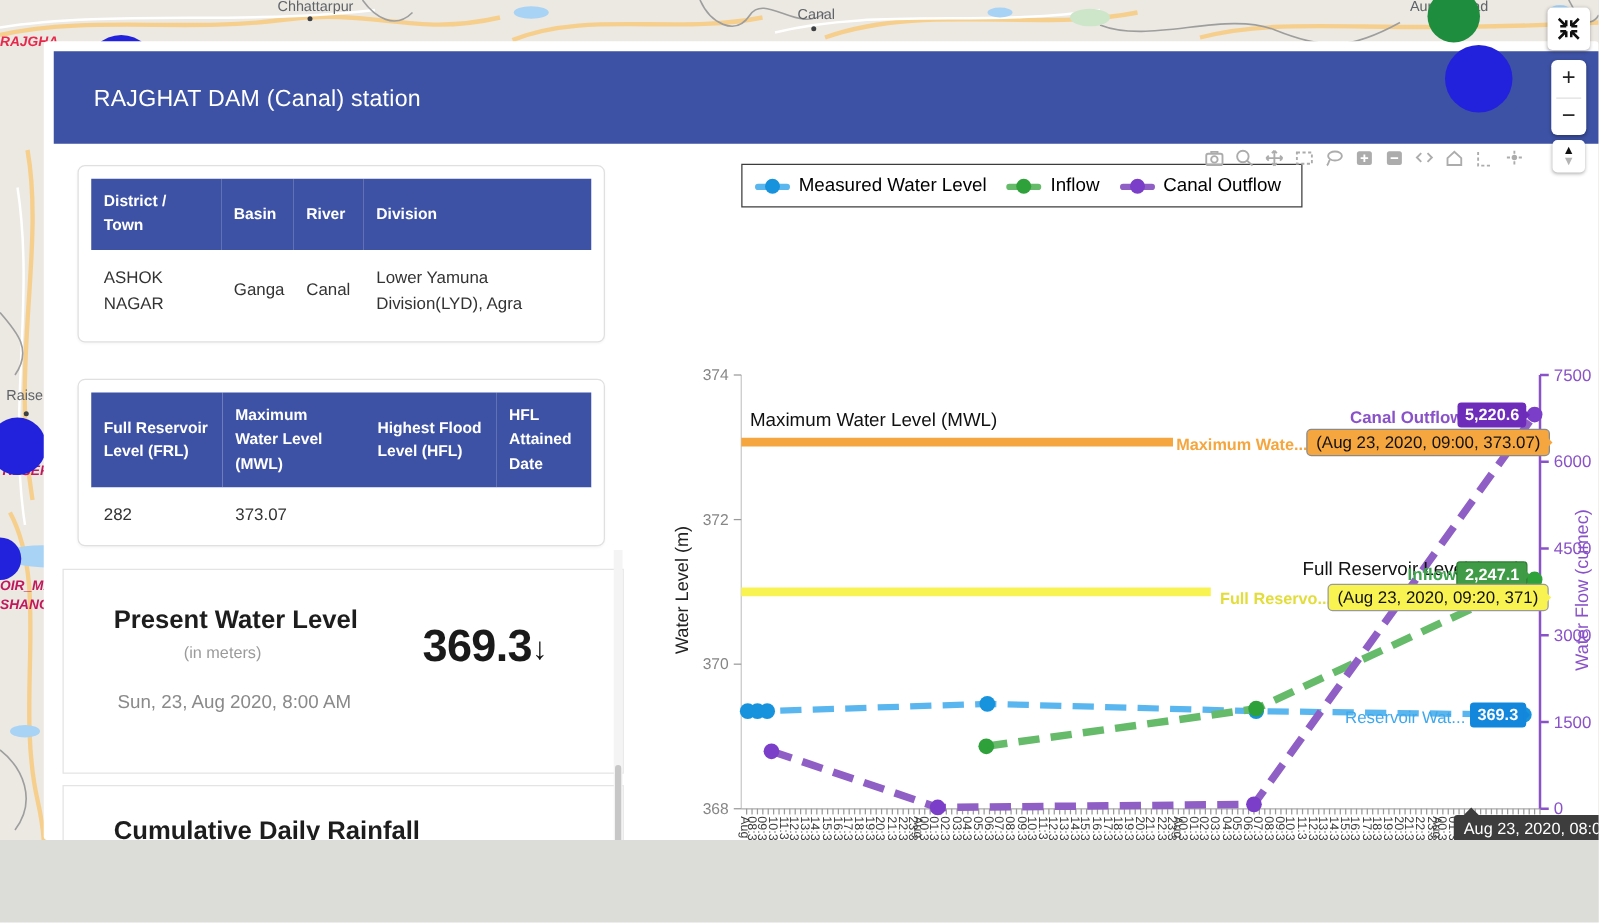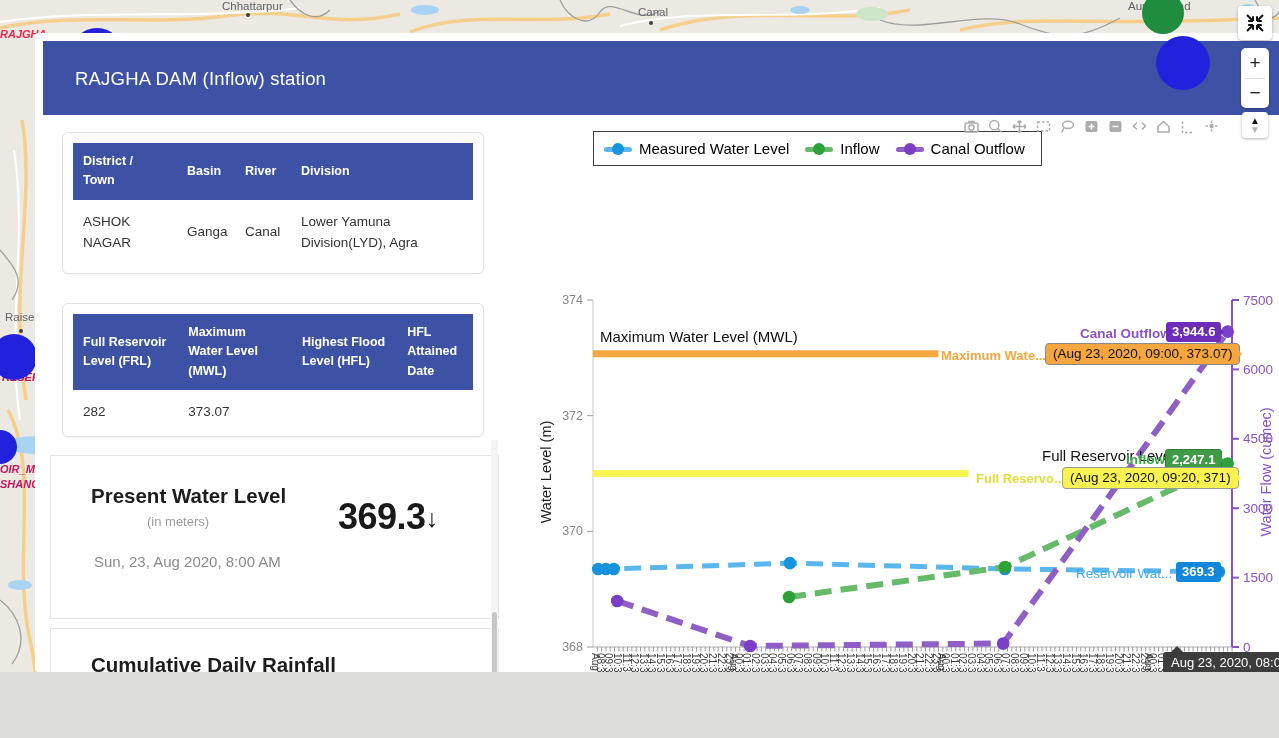--- a/index.html
+++ b/index.html
@@ -128,21 +128,21 @@
       <div class="map-marker" data-name="station-marker" style="left: 70px; top: 28px; width: 54px; height: 54px; background: rgb(34, 34, 221);"></div>
       <div class="map-marker" data-name="station-marker" style="left: -9px; top: 334px; width: 46px; height: 46px; background: rgb(34, 34, 221);"></div>
       <div class="map-marker" data-name="station-marker" style="left: -17px; top: 430px; width: 34px; height: 34px; background: rgb(34, 34, 221);"></div>
       <div class="map-marker" data-name="station-marker" style="left: -10px; top: 694px; width: 44px; height: 44px; background: rgb(34, 34, 221);"></div>
       <div class="map-marker front" data-name="station-marker" style="left: 1142px; top: -8px; width: 42px; height: 42px; background: rgb(30, 142, 62);"></div>
       <div class="map-marker front" data-name="station-marker" style="left: 1156px; top: 36px; width: 54px; height: 54px; background: rgb(34, 34, 221);"></div>
     </div>
 
   <div id="panel-bg" data-name="dashboard-panel"></div>
   <div id="hdr-bar" data-name="panel-header"></div>
-  <div id="hdr-title" data-name="page-title">RAJGHA DAM (Inflow) station</div>
+  <div id="hdr-title" data-name="page-title">RAJGHAT DAM (Canal) station</div>
 
   <div class="card" style="left:62px;top:132px;width:420px;height:140px;" data-name="station-info-card">
     <table data-name="station-info-table">
       <colgroup>
           <col style="width:104px">
           <col style="width:58px">
           <col style="width:56px">
           <col style="width:182px">
         </colgroup>
       <thead>
@@ -549,21 +549,21 @@
   <div class="axis-title" style="left:546px;top:472px;transform:translate(-50%,-50%) rotate(-90deg);" data-name="left-axis-title">Water Level (m)</div>
   <div class="axis-title" style="left:1266px;top:472px;transform:translate(-50%,-50%) rotate(-90deg);color:#8A52C8;" data-name="right-axis-title">Water Flow (cumec)</div>
   <div class="axis-title" style="left:905px;top:709px;transform:translateX(-50%);font-size:15px;" data-name="x-axis-title">Date / Time</div>
 
   <div class="ann ann-black" style="left:600px;top:328px;" data-name="mwl-annotation">Maximum Water Level (MWL)</div>
   <div class="ann ann-black" style="left:1042px;top:447px;z-index:6;" data-name="frl-annotation">Full Reservoir Level (FRL)</div>
   <div class="ann trunc-label" style="left:941px;top:348px;color:#F5A63E;" data-name="mwl-line-label">Maximum Wate...</div>
   <div class="ann trunc-label" style="left:976px;top:471px;color:#E3DD3A;" data-name="frl-line-label">Full Reservo...</div>
 
   <div class="ann trunc-label" style="left:1080px;top:326px;color:#8A52C8;font-size:13.5px;" data-name="canal-outflow-label">Canal Outflow</div>
-  <div class="badge" style="left:1166px;top:322px;background:#6D2DBA;" data-name="canal-outflow-value-badge">3,944.6</div>
+  <div class="badge" style="left:1166px;top:322px;background:#6D2DBA;" data-name="canal-outflow-value-badge">5,220.6</div>
 
   <div class="ann trunc-label" style="left:1126px;top:452px;color:#3FA34D;font-size:13.5px;z-index:8;" data-name="inflow-label">Inflow</div>
   <div class="badge" style="left:1165px;top:449px;background:#3F9B45;border:1px solid #2E7D33;" data-name="inflow-value-badge">2,247.1</div>
 
   <div class="ann trunc-label" style="left:1076px;top:566px;color:#3FA8EC;font-size:13.5px;font-weight:normal;" data-name="measured-label">Reservoir Wat...</div>
   <div class="badge" style="left:1176px;top:562px;background:#1287DB;" data-name="measured-value-badge">369.3</div>
 
   <div class="tip" style="left:1045px;top:343px;background:#F5A63E;border:1px solid #8a8a8a;" data-name="mwl-tooltip">(Aug 23, 2020, 09:00, 373.07)</div>
   <div class="tip" style="left:1062px;top:467px;background:#F8F351;border:1px solid #9a9a9a;" data-name="frl-tooltip">(Aug 23, 2020, 09:20, 371)</div>
   <div id="x-tooltip" style="left:1163px;top:652px;" data-name="x-axis-hover-tooltip">Aug 23, 2020, 08:00</div>

